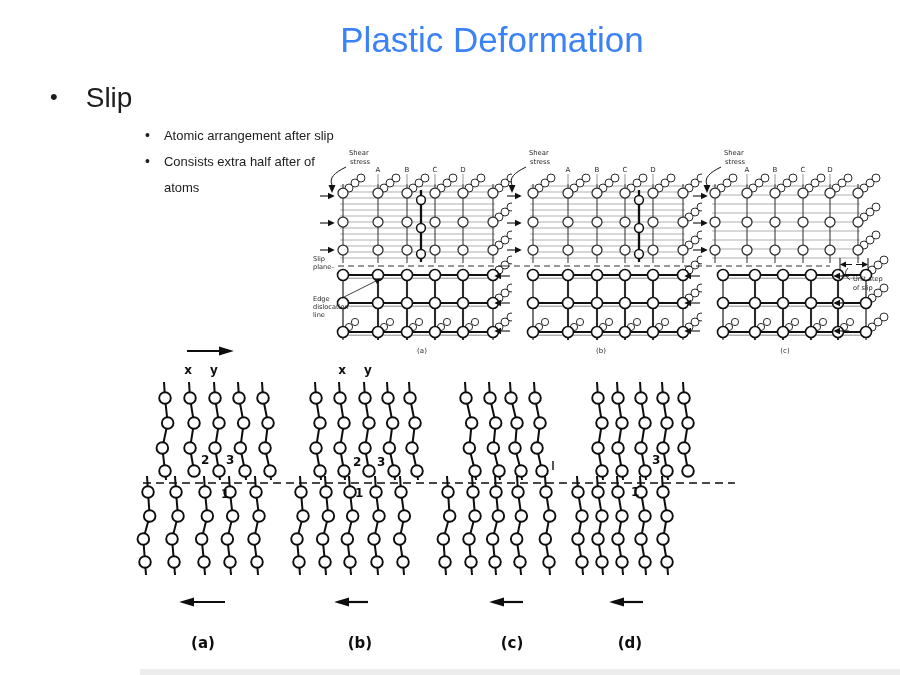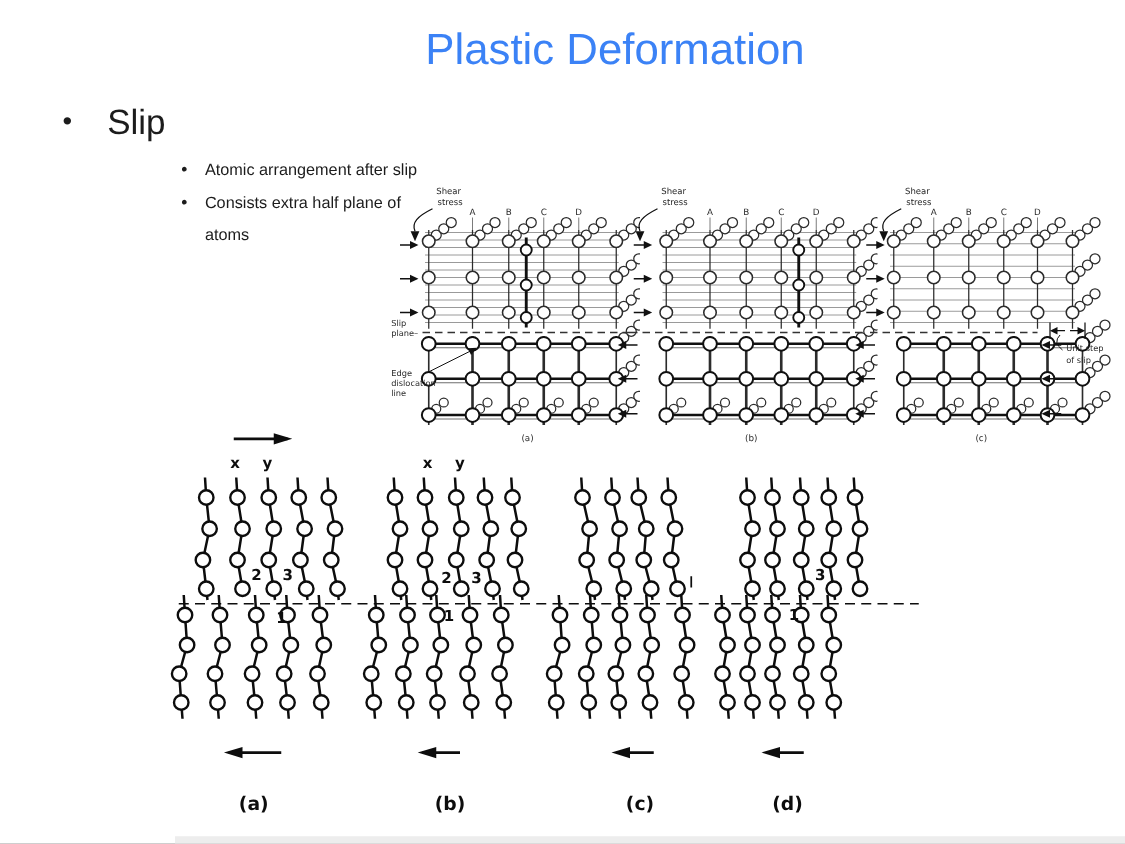--- a/index.html
+++ b/index.html
@@ -34,21 +34,21 @@
     <span class="dot">•</span>
     <span class="txt">Slip</span>
   </div>
 
   <div class="sub sub1">
     <span class="dot">•</span>
     <span class="txt">Atomic arrangement after slip</span>
   </div>
   <div class="sub sub2">
     <span class="dot">•</span>
-    <span class="txt">Consists extra half plane of atoms</span>
+    <span class="txt">Consists extra half after of atoms</span>
   </div>
 
   <div id="fig3d-a" class="fig" style="left:312px;top:140px;"><svg width="200" height="218" viewBox="0 0 200 218">
         <line x1="28" y1="46" x2="183" y2="46" stroke="#2c2c2c" stroke-width="0.45" opacity="0.85"></line>
         <line x1="28" y1="52" x2="183" y2="52" stroke="#2c2c2c" stroke-width="0.45" opacity="0.85"></line>
         <line x1="28" y1="58" x2="183" y2="58" stroke="#2c2c2c" stroke-width="0.45" opacity="0.85"></line>
         <line x1="28" y1="64" x2="183" y2="64" stroke="#2c2c2c" stroke-width="0.45" opacity="0.85"></line>
         <line x1="28" y1="70" x2="183" y2="70" stroke="#2c2c2c" stroke-width="0.45" opacity="0.85"></line>
         <line x1="28" y1="76" x2="183" y2="76" stroke="#2c2c2c" stroke-width="0.45" opacity="0.85"></line>
         <line x1="28" y1="82" x2="183" y2="82" stroke="#2c2c2c" stroke-width="0.45" opacity="0.85"></line>

